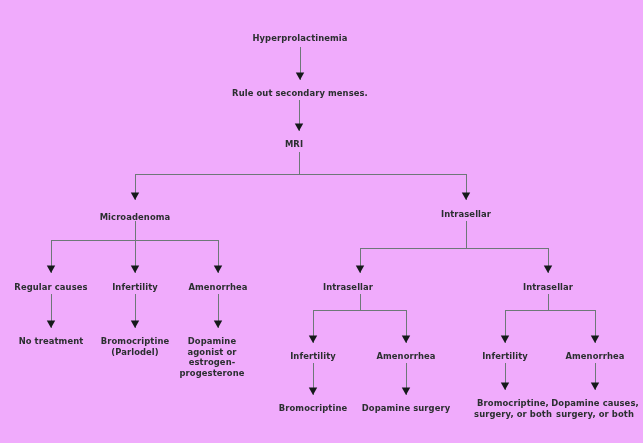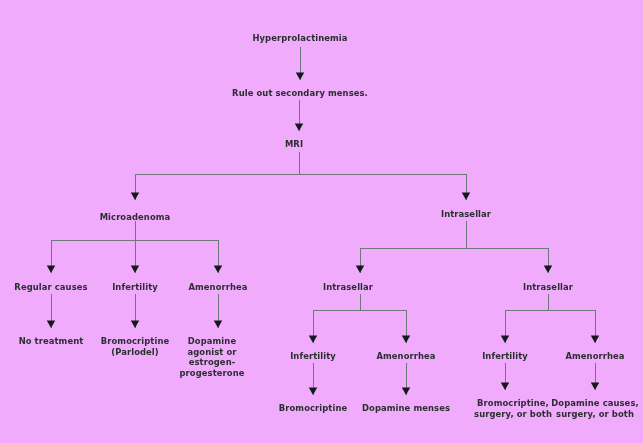--- a/index.html
+++ b/index.html
@@ -154,19 +154,19 @@
 (Parlodel)</div>
       <div class="node-label" style="left: 212px; top: 336px;">Dopamine
 agonist or
 estrogen-
 progesterone</div>
       <div class="node-label" style="left: 313px; top: 351px;">Infertility</div>
       <div class="node-label" style="left: 406px; top: 351px;">Amenorrhea</div>
       <div class="node-label" style="left: 505px; top: 351px;">Infertility</div>
       <div class="node-label" style="left: 595px; top: 351px;">Amenorrhea</div>
       <div class="node-label" style="left: 313px; top: 403px;">Bromocriptine</div>
-      <div class="node-label" style="left: 406px; top: 403px;">Dopamine menses</div>
+      <div class="node-label" style="left: 406px; top: 403px;">Dopamine surgery</div>
       <div class="node-label" style="left: 505px; top: 398px; margin-left: 8px;">Bromocriptine,
 surgery, or both</div>
       <div class="node-label" style="left: 595px; top: 398px;">Dopamine causes,
 surgery, or both</div>
     </div>
 </div>
 
 </body></html>

